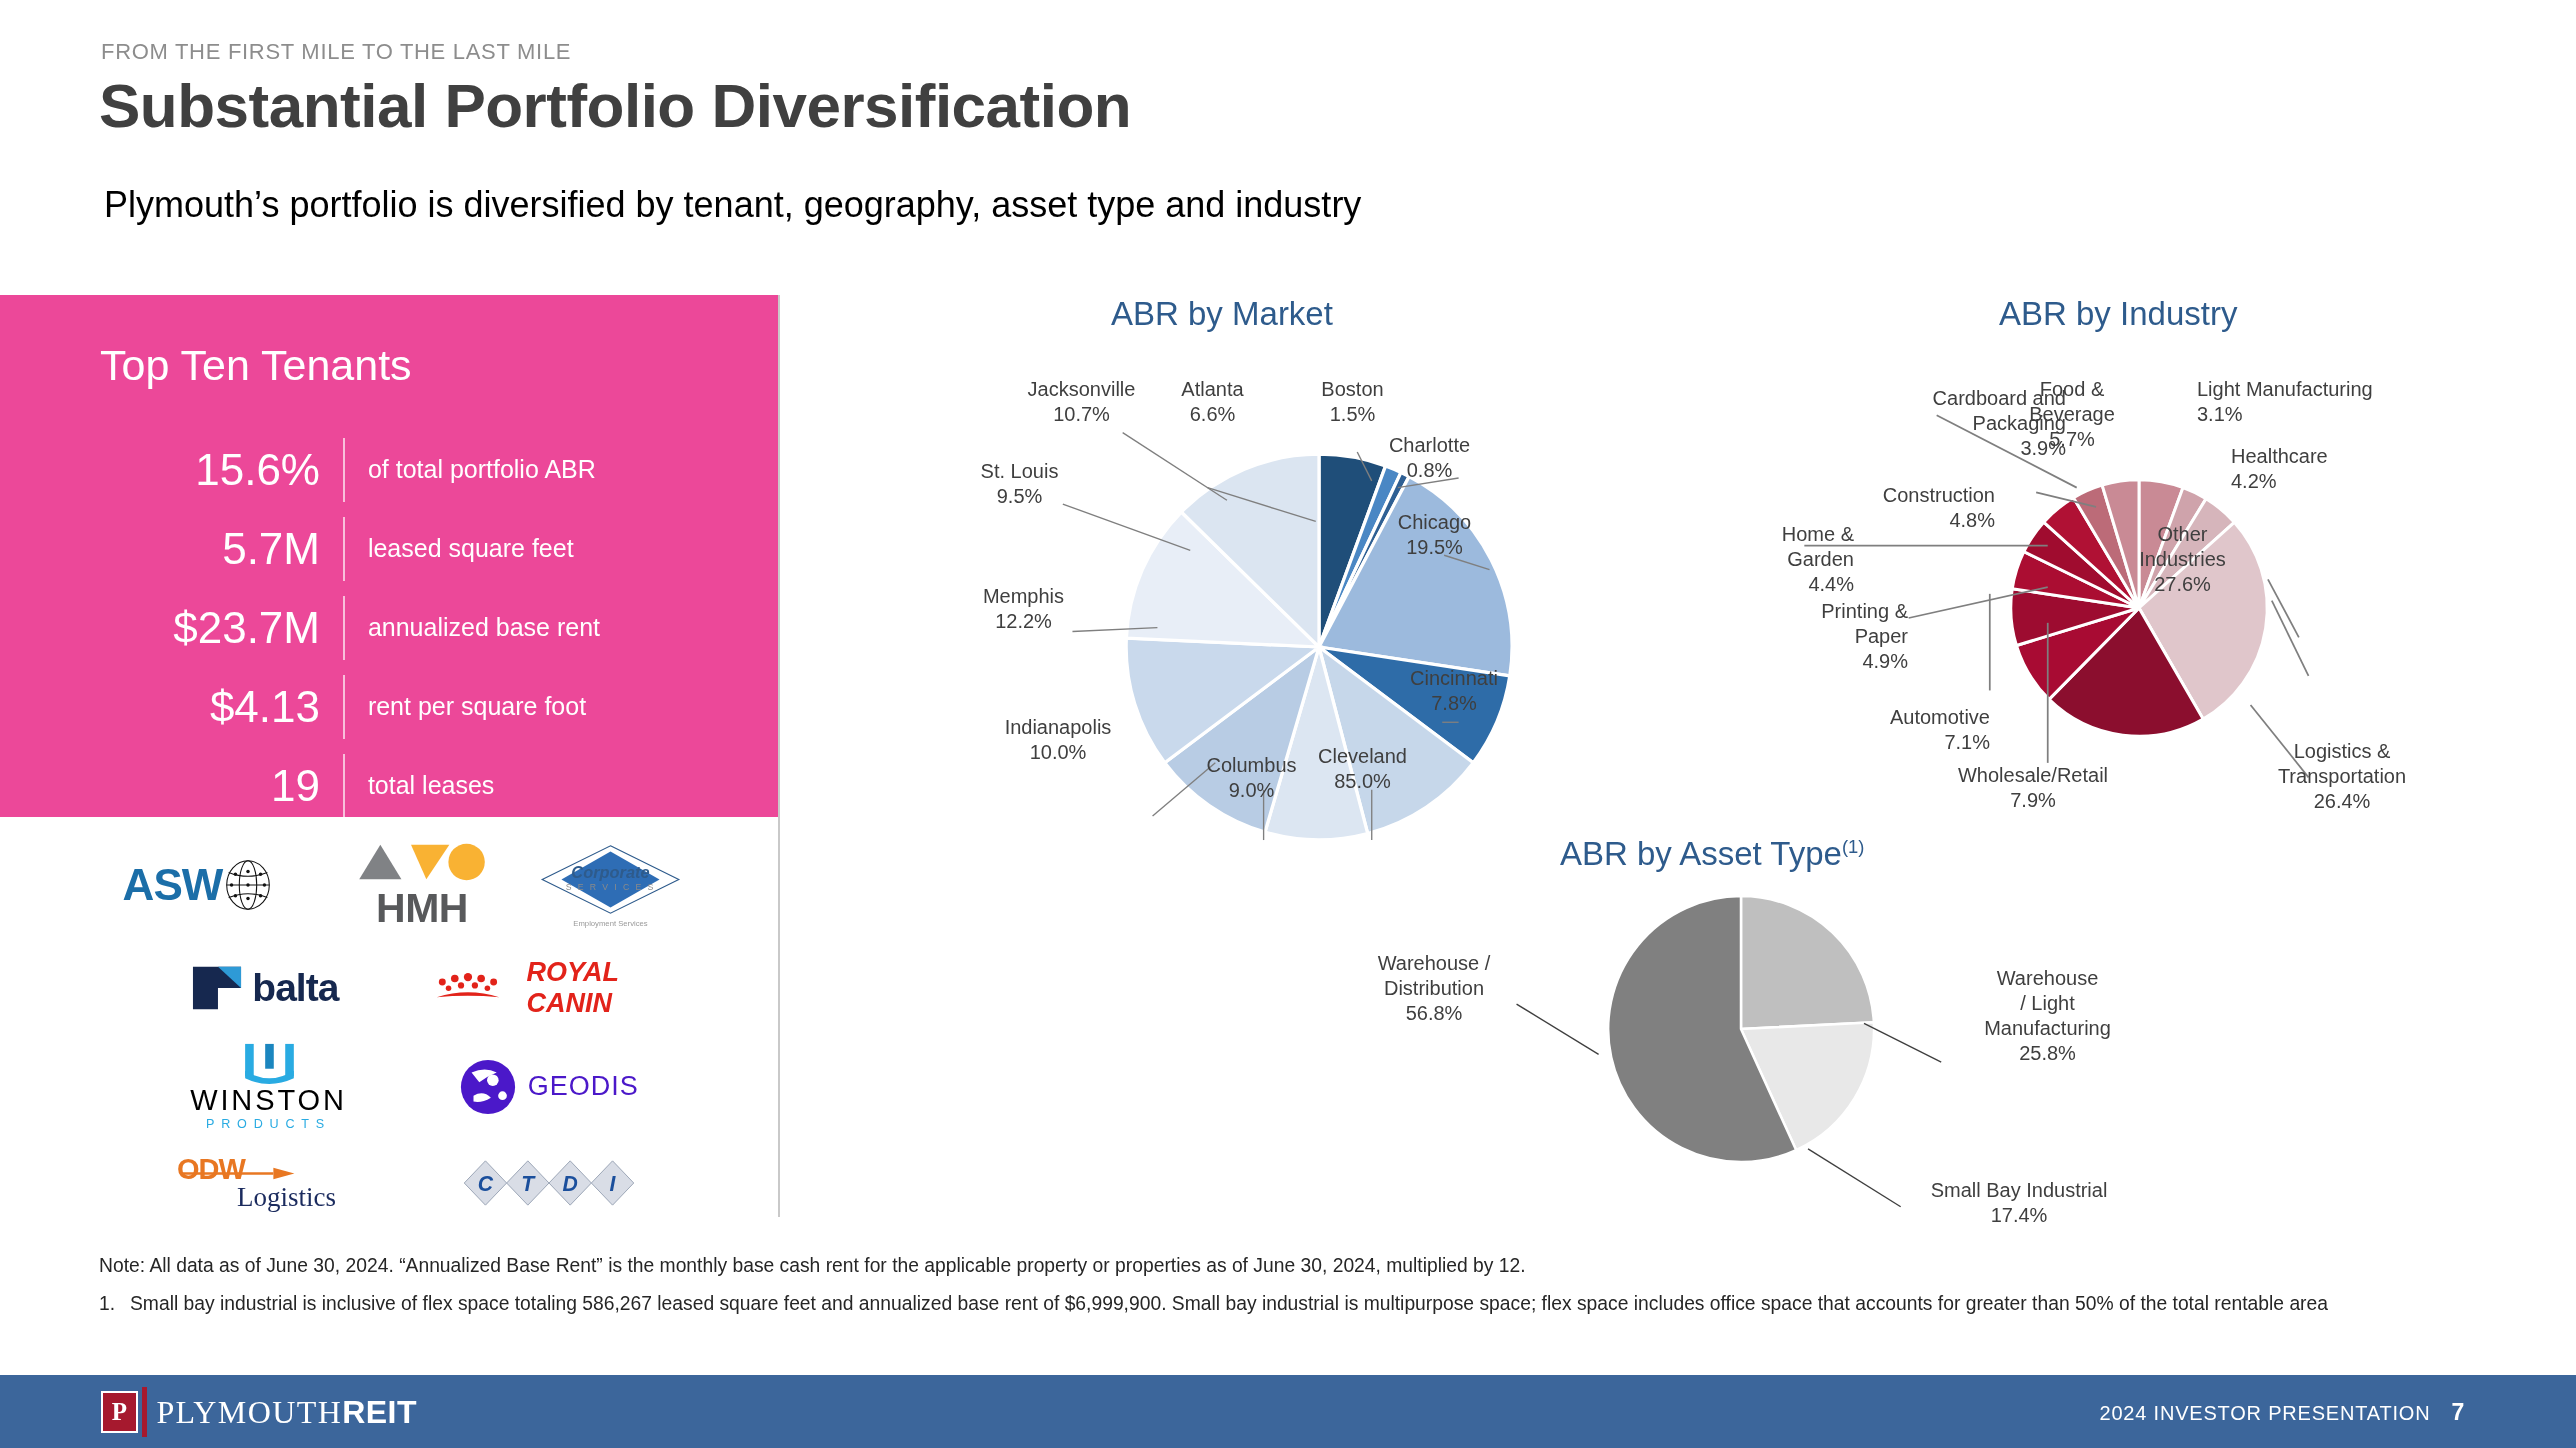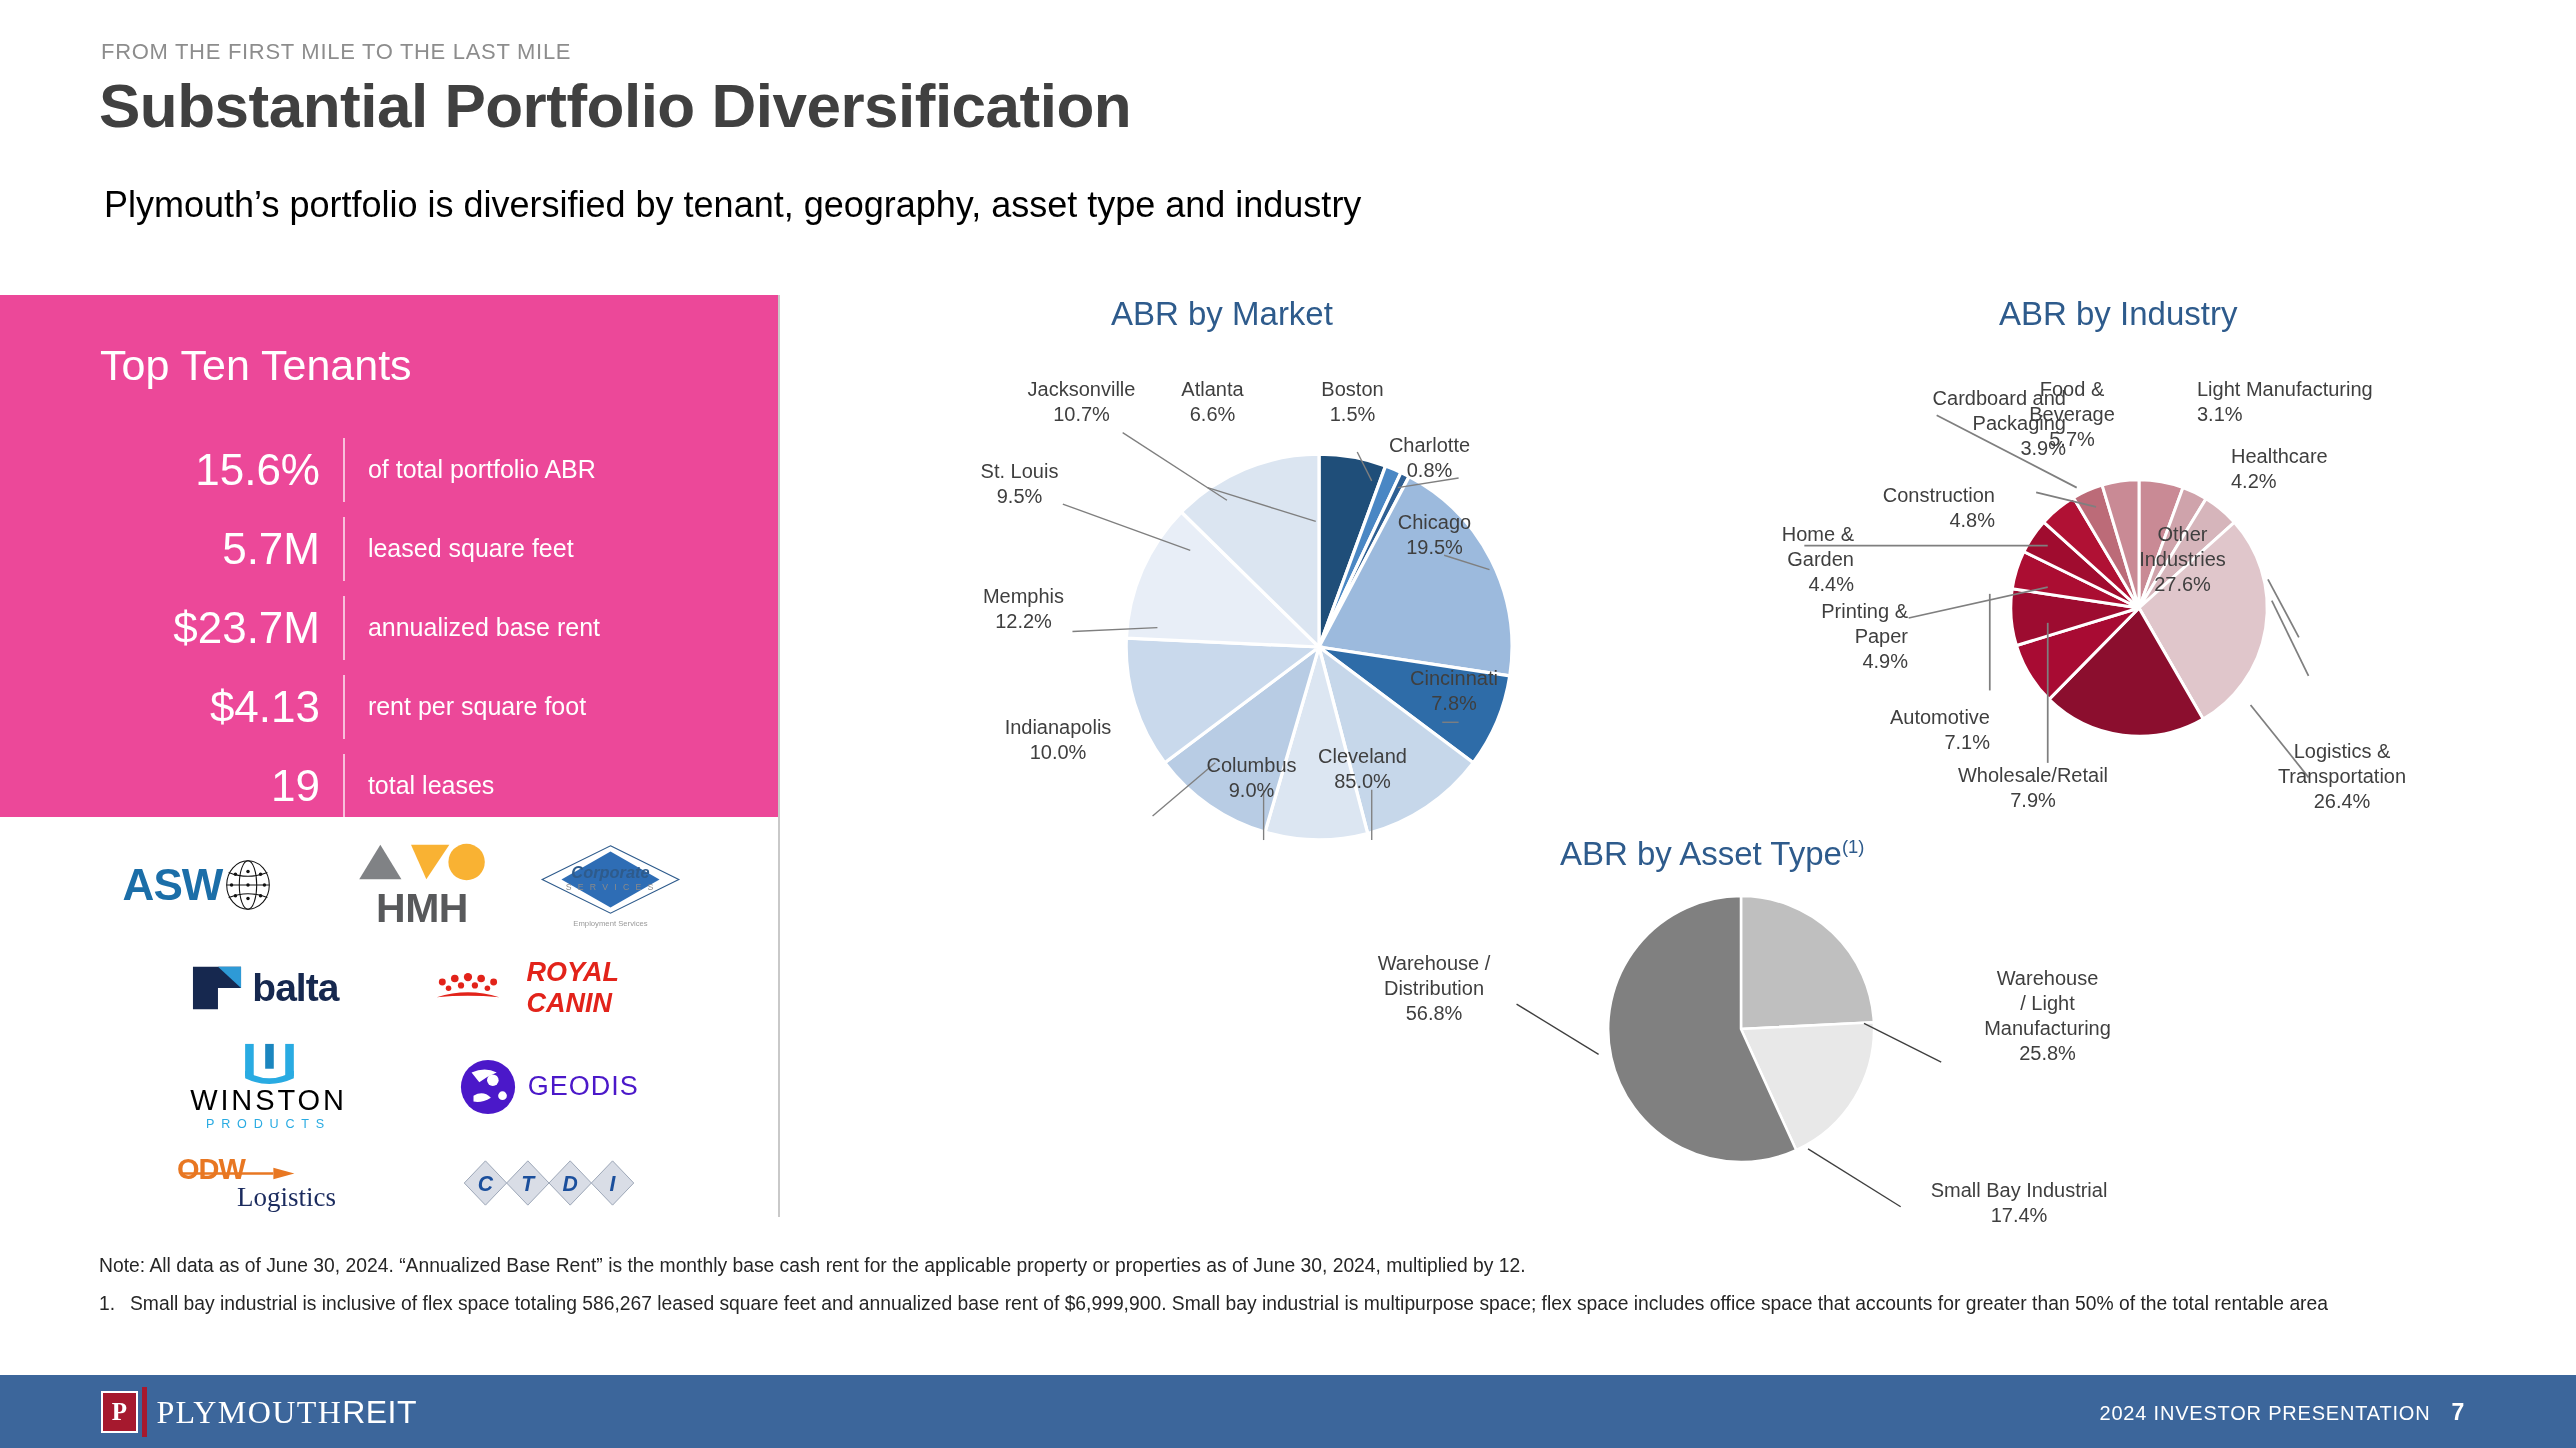--- a/index.html
+++ b/index.html
@@ -123,21 +123,21 @@
     border:2.9px solid #ffffff;box-sizing:border-box;
     display:flex;align-items:center;justify-content:center;
     color:#ffffff;font-family:"Liberation Serif",serif;
     font-size:25px;font-weight:bold;
   }
   .plog-rule{width:4.8px;height:50px;background:#a6192e;margin:0 9.7px 0 3.9px;}
   .plog-word{
     font-family:"Liberation Serif",serif;font-size:32px;color:#ffffff;
     letter-spacing:1.4px;
   }
-  .plog-word b{font-family:"Liberation Sans",sans-serif;font-weight:normal;letter-spacing:0.5px;margin-top:20px;}
+  .plog-word b{font-family:"Liberation Sans",sans-serif;font-weight:bold;letter-spacing:0.5px;margin-top:20px;}
   .footer-right{
     position:absolute;right:111px;top:50%;transform:translateY(-50%);
     font-size:20px;color:#ffffff;letter-spacing:0.8px;white-space:nowrap;
   }
   .footer-right b{margin-left:21px;font-size:23px;}
 </style>
 </head>
 <body>
 
 <div class="slide">

